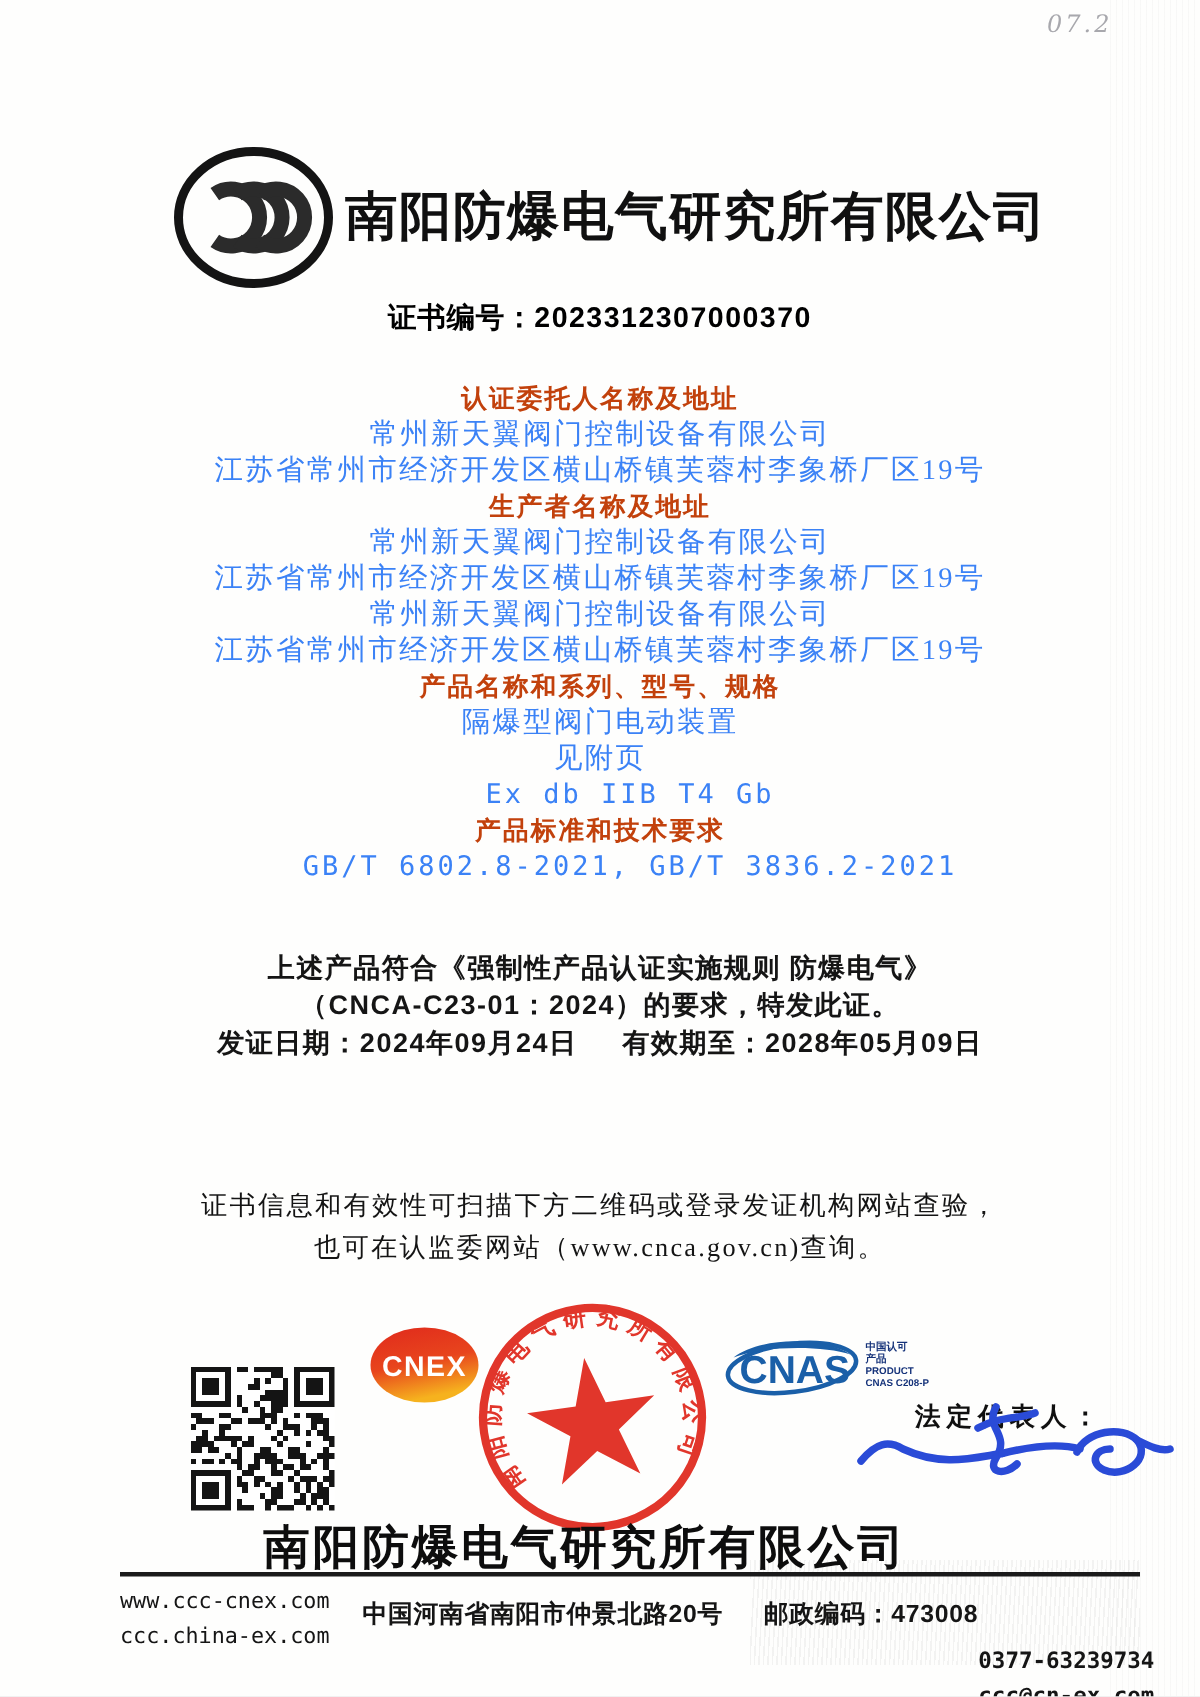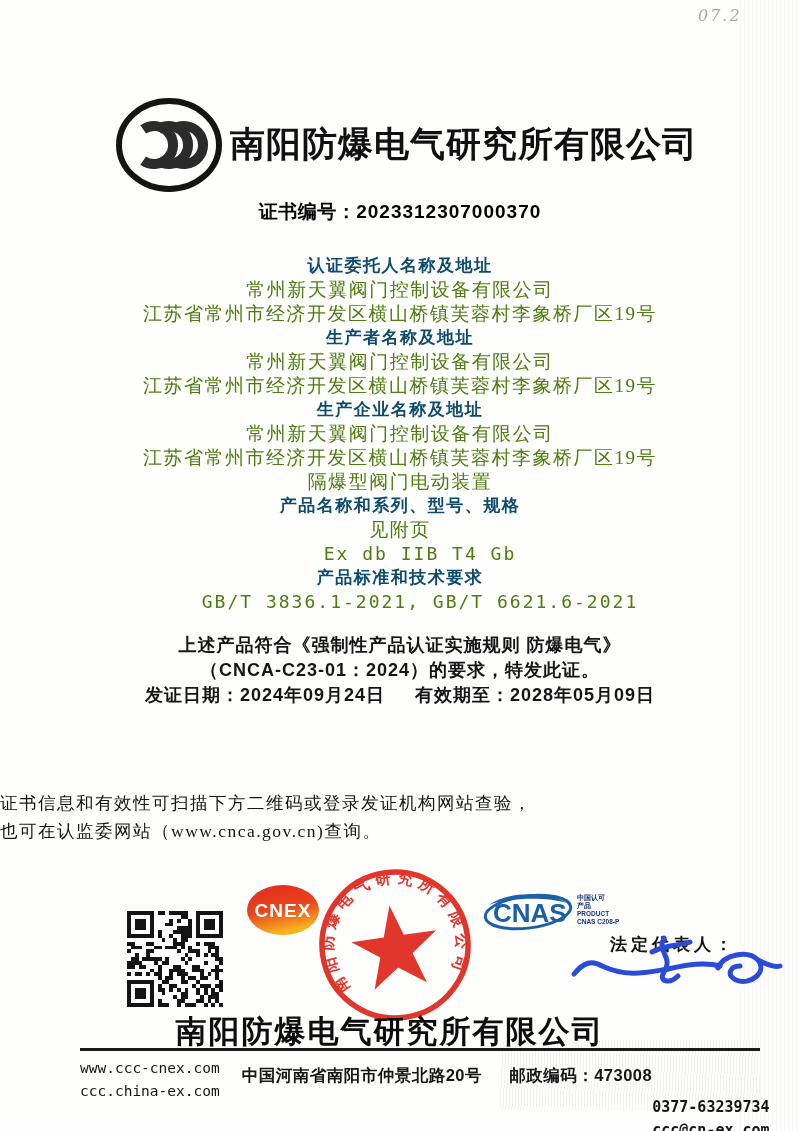--- a/index.html
+++ b/index.html
@@ -31,28 +31,28 @@
     font-family:"Liberation Serif","DejaVu Serif",serif; color:#101010;
   }
   .certno{
     position:absolute; left:0; right:0; top:199px; text-align:center;
     font-size:19px; font-weight:700; letter-spacing:.5px; color:#000000;
   }
   .certno .num{font-family:"Liberation Sans","DejaVu Sans",sans-serif; letter-spacing:1px;}
   
   .body-block{position:absolute; left:0; right:0; top:254px; text-align:center;}
   .ln{height:24px; line-height:24px; white-space:nowrap;}
-  .h{font-size:17px; font-weight:700; letter-spacing:1.5px; color:#0c4a6e;}
-  .v{font-size:19px; font-weight:400; letter-spacing:1.5px; color:#4d7c0f;
+  .h{font-size:17px; font-weight:700; letter-spacing:1.5px; color:#c2410c;}
+  .v{font-size:19px; font-weight:400; letter-spacing:1.5px; color:#3b82f6;
      font-family:"Liberation Serif","DejaVu Serif",serif;}
   .mono{font-family:"DejaVu Sans Mono","Liberation Mono",monospace; letter-spacing:2px; font-size:18px;margin-left:40px;}
   .statement{position:absolute; left:0; right:0; top:633px; text-align:center;}
   .statement .ln{height:25px; line-height:25px; font-size:18px; font-weight:700; letter-spacing:1px;}
   .statement .gap{display:inline-block; width:30px;}
-  .notice{position:absolute; left:0; right:0; top:789px; 
+  .notice{position:absolute; left:0; right:0; top:789px; text-align:center;
      font-size:17.5px; letter-spacing:1.5px; color:#141414;
      font-family:"Liberation Serif","DejaVu Serif",serif;}
   .notice .ln{height:28px; line-height:28px;}
   
   .qr{position:absolute; left:127px; top:911px; width:96px; height:96px;}
   .cnex{position:absolute; left:245px; top:883px; width:76px; height:54px;}
   .stamp{position:absolute; left:314px; top:864px; width:162px; height:162px;
      opacity:.92; mix-blend-mode:multiply; transform:rotate(-8deg);}
   .cnas{position:absolute; left:483px; top:889px; width:140px; height:48px;}
   .legalrep{position:absolute; left:610px; top:897px; font-size:17px; font-weight:700;
@@ -94,29 +94,28 @@
     <span>证书编号：</span><span class="num">2023312307000370</span>
   </div>
 
   <div class="body-block">
     <div class="ln h">认证委托人名称及地址</div>
     <div class="ln v">常州新天翼阀门控制设备有限公司</div>
     <div class="ln v">江苏省常州市经济开发区横山桥镇芙蓉村李象桥厂区19号</div>
     <div class="ln h">生产者名称及地址</div>
     <div class="ln v">常州新天翼阀门控制设备有限公司</div>
     <div class="ln v">江苏省常州市经济开发区横山桥镇芙蓉村李象桥厂区19号</div>
-    <div class="ln h">生产企业名称及地址</div>
     <div class="ln v">常州新天翼阀门控制设备有限公司</div>
     <div class="ln v">江苏省常州市经济开发区横山桥镇芙蓉村李象桥厂区19号</div>
+    <div class="ln h">产品名称和系列、型号、规格</div>
     <div class="ln v">隔爆型阀门电动装置</div>
-    <div class="ln h">产品名称和系列、型号、规格</div>
     <div class="ln v">见附页</div>
     <div class="ln v mono">Ex db IIB T4 Gb</div>
     <div class="ln h">产品标准和技术要求</div>
-    <div class="ln v mono">GB/T 3836.1-2021, GB/T 6621.6-2021</div>
+    <div class="ln v mono">GB/T 6802.8-2021, GB/T 3836.2-2021</div>
   </div>
 
   <div class="statement">
     <div class="ln">上述产品符合《强制性产品认证实施规则 防爆电气》</div>
     <div class="ln">（CNCA-C23-01：2024）的要求，特发此证。</div>
     <div class="ln">
       <span>发证日期：2024年09月24日</span><span class="gap"></span><span>有效期至：2028年05月09日</span>
     </div>
   </div>
 

